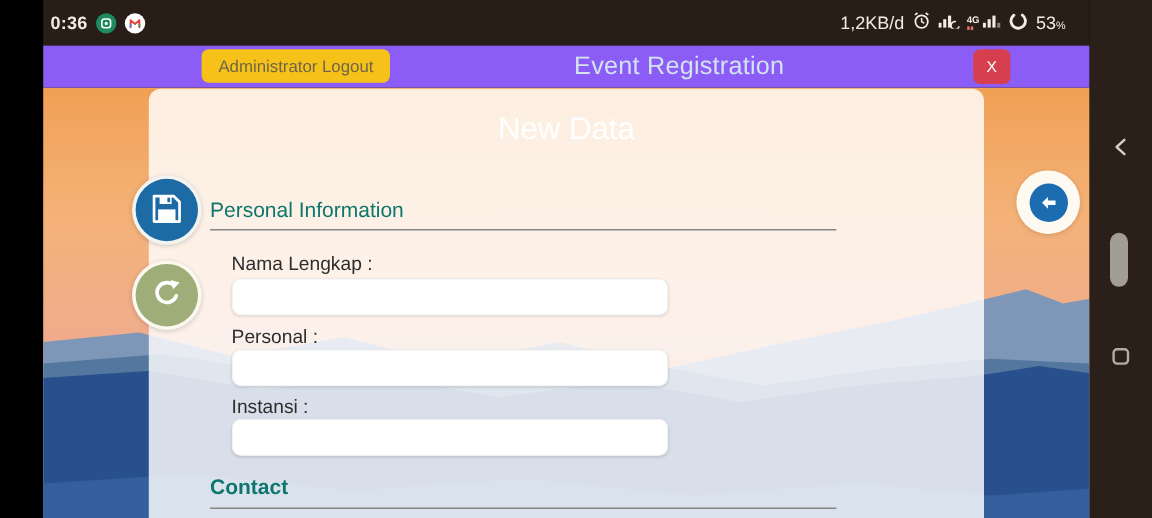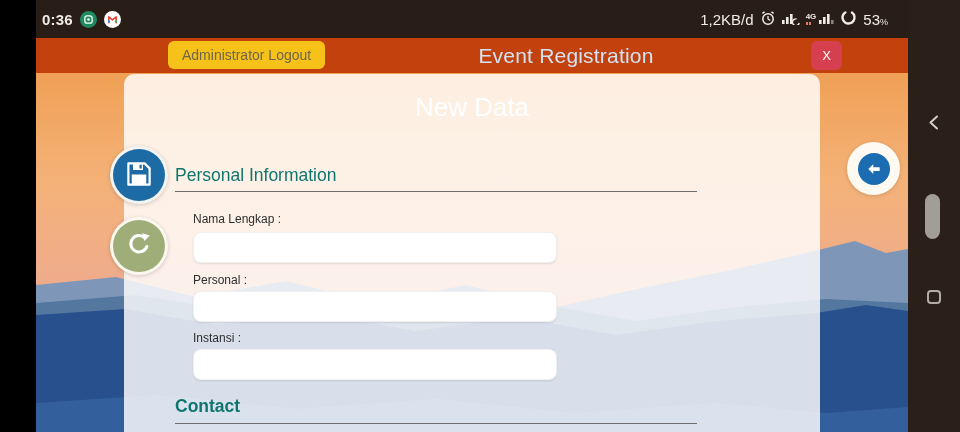--- a/index.html
+++ b/index.html
@@ -36,21 +36,21 @@
     position:absolute; left:17px; top:194px; width:15px; height:45px;
     background:#a39d97; border-radius:8px;
   }
   .nav-recents {
     position:absolute; left:19px; top:290px; width:14px; height:14px;
     border:2px solid #b2aca6; border-radius:4px;
   }
   
   .header {
     position:absolute; left:36px; top:38px; width:872px; height:35px;
-    background:#c2410c;
+    background:#8b5cf6;
   }
   .logout-btn {
     position:absolute; left:132px; top:3px; height:28px;
     background:#f6c21a; border:none; border-radius:6px;
     color:#6f654a; font-size:14px; padding:0 14px; cursor:pointer;
     font-family:"Liberation Sans", sans-serif;
   }
   .header-title {
     position:absolute; left:530px; top:50%;
     transform:translate(-50%,-50%);
@@ -74,21 +74,21 @@
     position:absolute; left:124px; top:74px; width:696px; height:358px;
     background:rgba(255,255,255,0.82);
     border-radius:10px 10px 0 0;
   }
   .page-title {
     position:absolute; left:124px; top:92px; width:696px;
     text-align:center; font-size:26px; color:#ffffff;
   }
   .section-heading { position:absolute; font-size:17.5px; font-weight:500; color:#0f766e; }
   .divider { position:absolute; height:1px; background:#6d6d6d; width:522px; left:175px; }
-  .field-label { position:absolute; left:193px; font-size:12px; color:#2e2e2e; }
+  .field-label { position:absolute; left:193px; font-size:16px; color:#2e2e2e; }
   .field-input {
     position:absolute; left:193px; width:364px; height:31px;
     background:#fff; border:1px solid rgba(0,0,0,0.06); border-radius:8px;
     box-shadow:0 1px 2px rgba(0,0,0,0.10);
     font-size:14px; padding:0 8px; color:#222;
     font-family:"Liberation Sans", sans-serif;
   }
   
   .fab {
     position:absolute; width:58px; height:58px; border-radius:50%;

